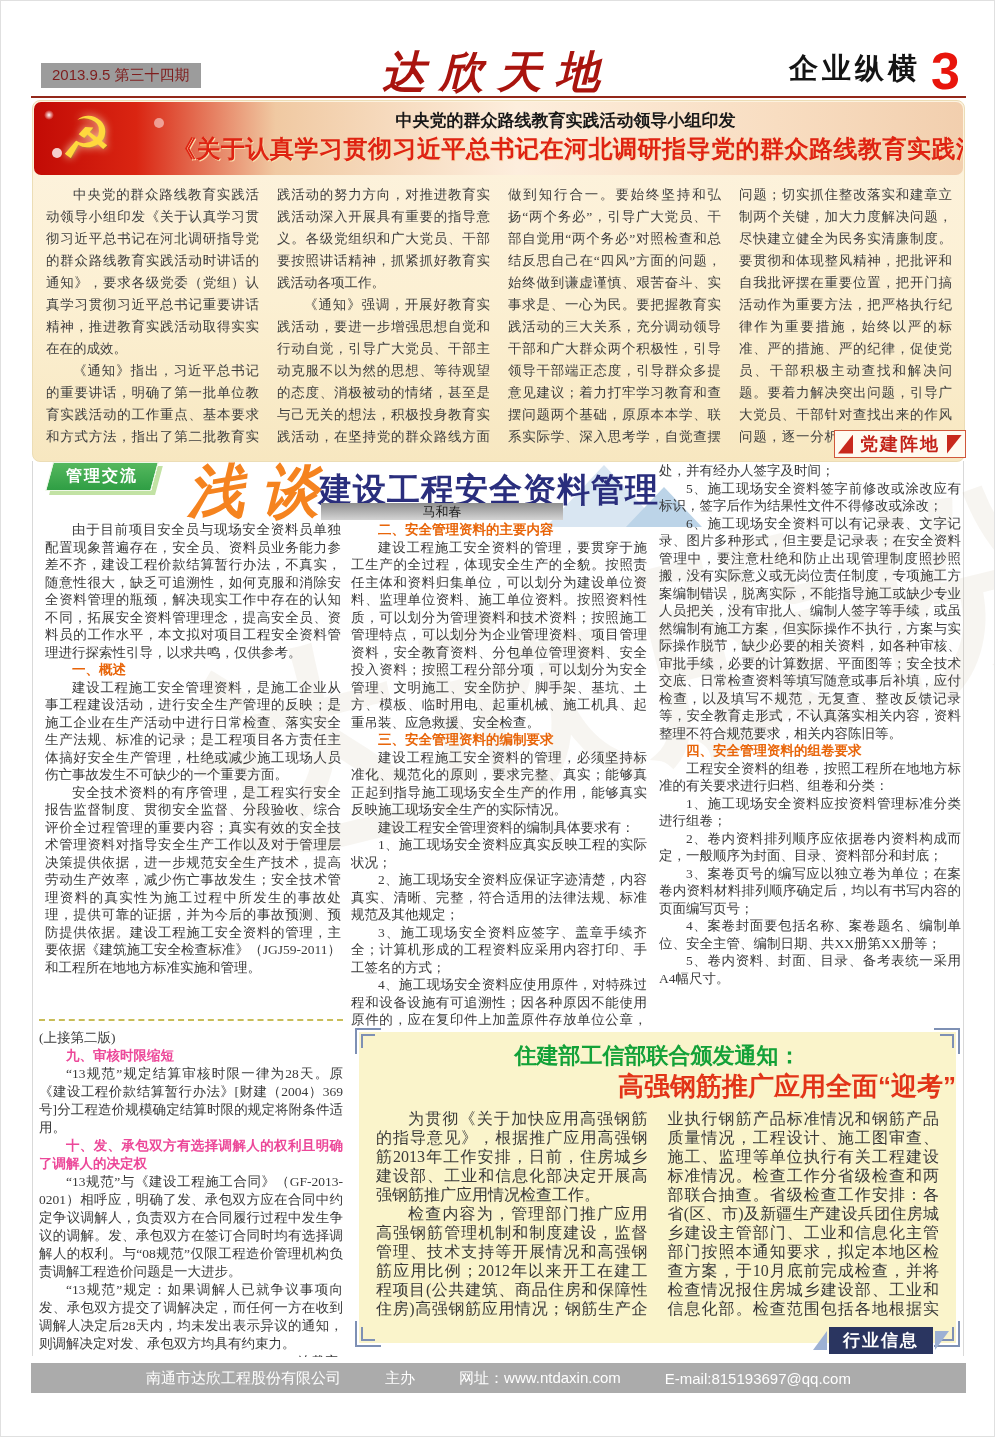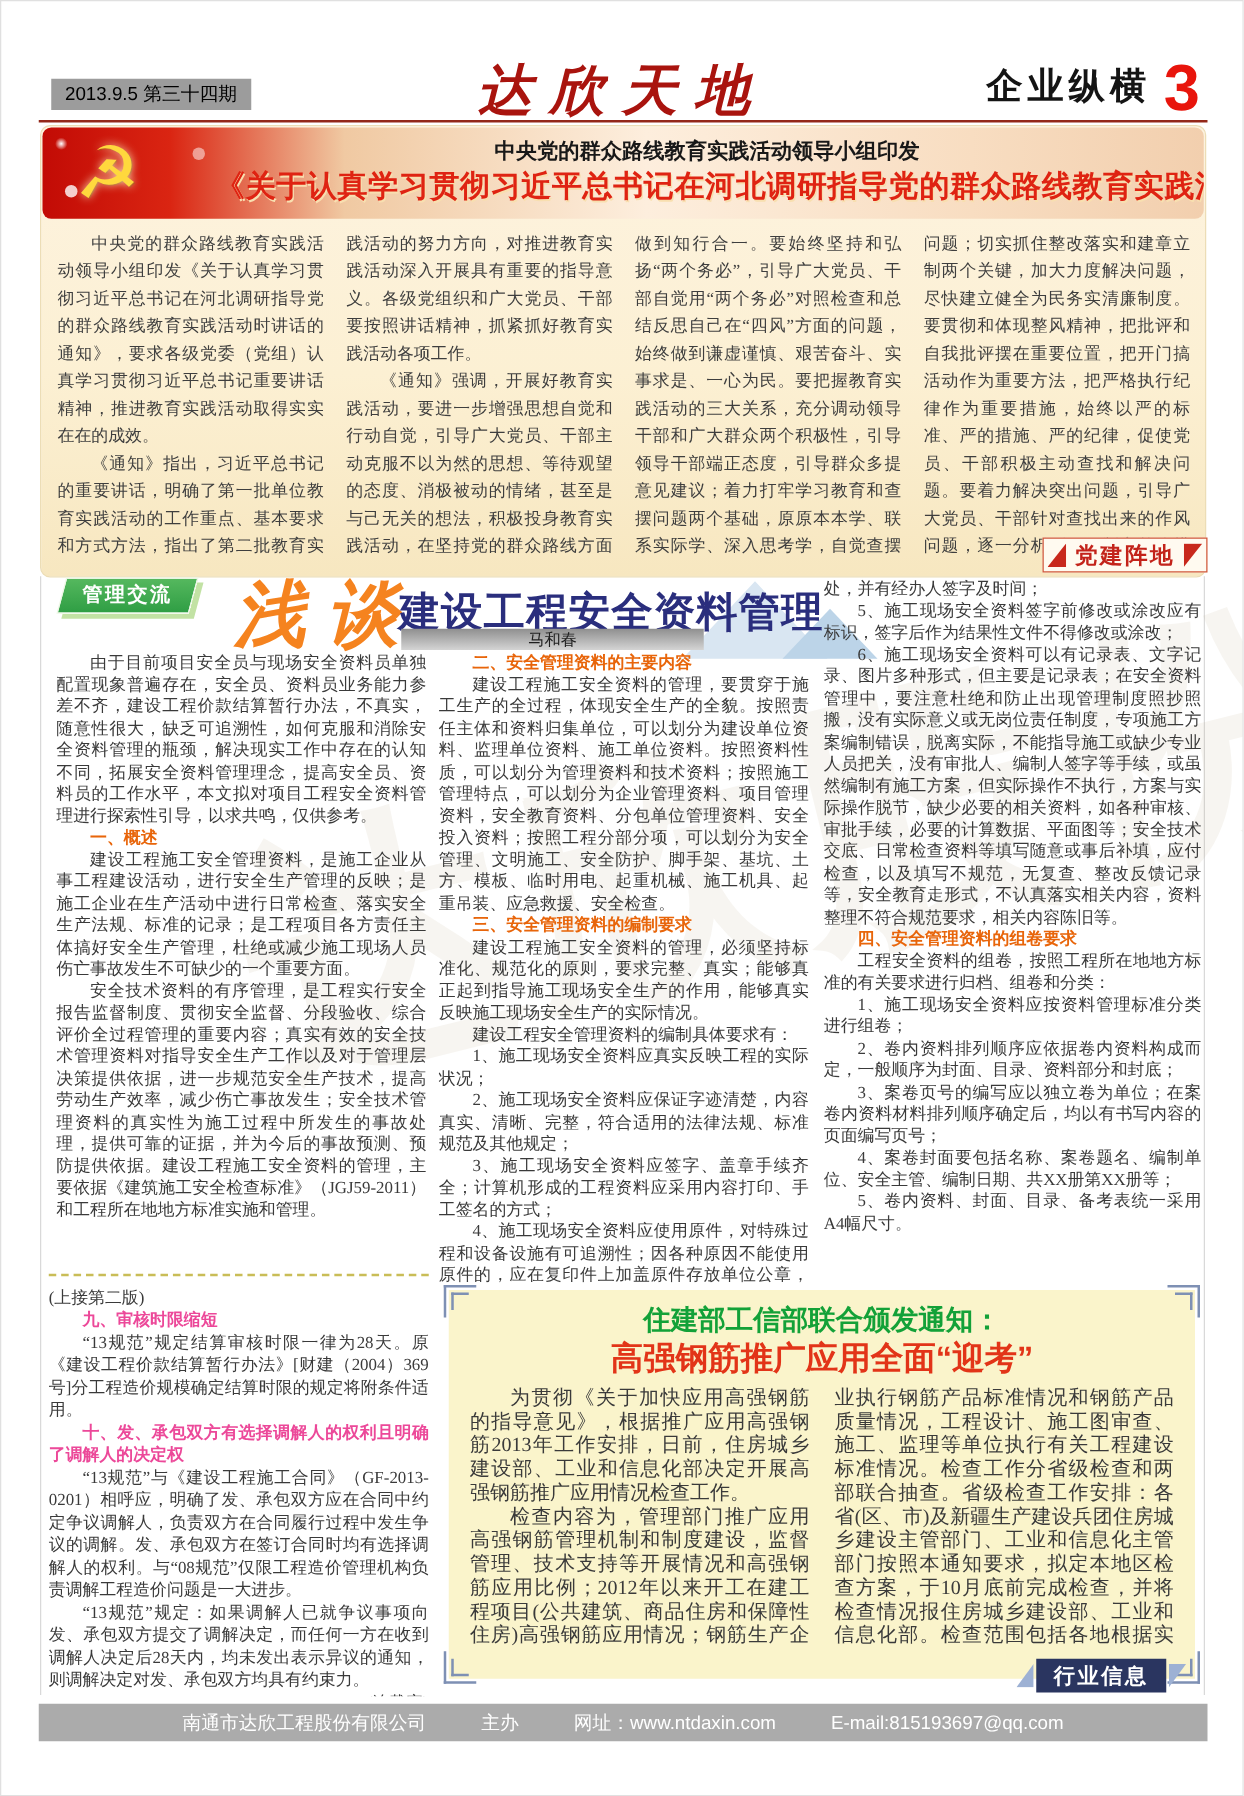--- a/index.html
+++ b/index.html
@@ -4,21 +4,21 @@
 <style>
   * { margin:0; padding:0; box-sizing:border-box; }
   html,body { background:#f2f2f2; }
   .page {
     position:relative; width:995px; height:1437px; margin:0 auto;
     background:#ffffff; overflow:hidden; border:1px solid #e0e0e0;
     font-family:"Liberation Serif","DejaVu Serif",serif; color:#3b3b3b;
   }
 
   
-  .issue-box { position:absolute; left:40px; top:62px; background:#9c9c9c; color:#000000;
+  .issue-box { position:absolute; left:40px; top:62px; background:#9c9c9c; color:#7f1d1d;
     font-size:15px; padding:3px 11px; font-family:"Liberation Sans",sans-serif; }
   .masthead { position:absolute; left:0; right:0; top:42px; text-align:center;
     font-size:44px; font-weight:bold; font-style:italic; color:#a9140e;
     letter-spacing:14px; font-family:"DejaVu Serif",serif; }
   .section-wrap { position:absolute; right:34px; top:48px; display:flex; align-items:flex-start; gap:10px; }
   .section-name { font-size:29px; font-weight:bold; color:#141414; letter-spacing:4px;
     font-family:"Liberation Sans",sans-serif; padding-bottom:4px; }
   .page-num { font-size:52px; font-weight:bold; color:#e8150c; line-height:0.85;
     font-family:"Liberation Sans",sans-serif; }
   .header-rule { position:absolute; left:30px; width:935px; top:95px; height:2px; background:#93281a; }
@@ -105,21 +105,21 @@
   .nb-c { position:absolute; width:26px; height:26px; z-index:3; }
   .nb-c::before { content:""; position:absolute; inset:0; border-top:2px solid #7e90b4; border-left:2px solid #7e90b4; }
   .nb-c::after { content:""; position:absolute; left:6px; top:6px; width:12px; height:12px;
     border-top:2px solid #7e90b4; border-left:2px solid #7e90b4; }
   .nb-tl { left:-4px; top:-4px; }
   .nb-tr { right:-4px; top:-4px; transform:rotate(90deg); }
   .nb-br { right:-4px; bottom:-4px; transform:rotate(180deg); }
   .nb-bl { left:-4px; bottom:-4px; transform:rotate(270deg); }
   .nb-title1 { position:absolute; left:0; right:0; top:9px; text-align:center;
     font-size:22px; font-weight:bold; color:#13a138; font-family:"Liberation Sans",sans-serif; }
-  .nb-title2 { position:absolute; left:0; right:0; top:37px; text-align:center;
+  .nb-title2 { position:absolute; left:0; right:0; top:37px; text-align:right;
     font-size:26px; font-weight:bold; color:#e23418; font-family:"Liberation Sans",sans-serif; }
   .nb-body { position:absolute; left:17px; top:77px; width:563px; height:226px;
     column-count:2; column-gap:20px; font-size:16px; line-height:19px; color:#3a3a3a;
     text-align:justify; overflow:hidden; }
 
   
   .ribbon-navy { position:absolute; left:812px; top:1326px; display:flex; align-items:center; z-index:4; }
   .rn-acc { display:inline-block; width:14px; height:19px; background:#9db1d4; }
   .rn-acc-l { clip-path:polygon(100% 0, 100% 100%, 0 100%); }
   .rn-acc-r { clip-path:polygon(0 0, 100% 0, 0 100%); }

